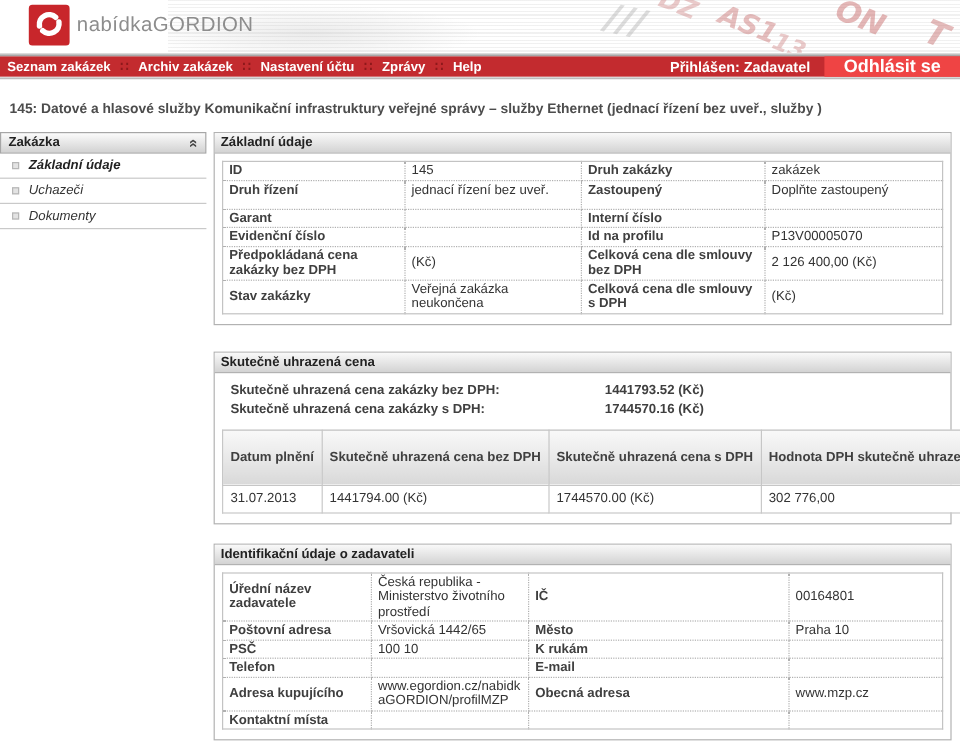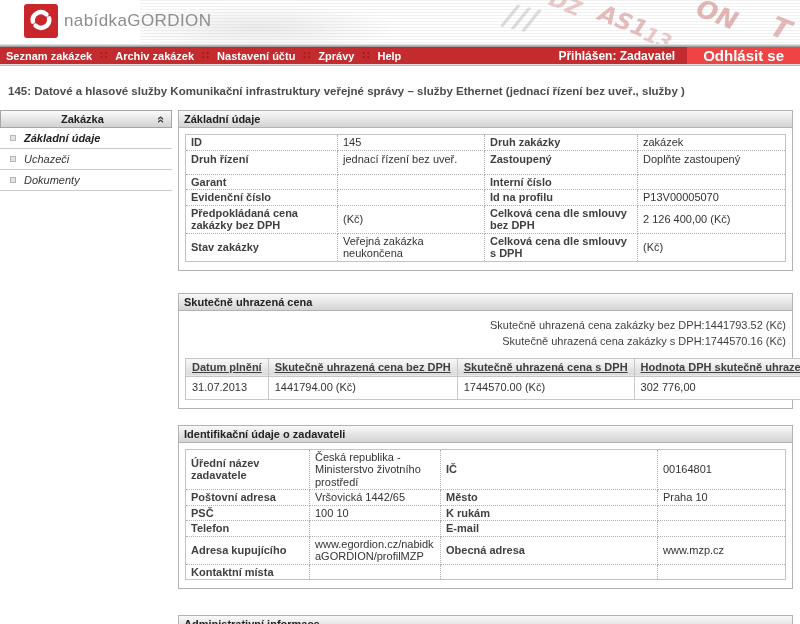--- a/index.html
+++ b/index.html
@@ -54,21 +54,21 @@
     padding: 0 16px; font-size: 15px; cursor: pointer; white-space: nowrap;
   }
 
   
   .page-title { margin: 19px 8px 0 8px; font-weight: bold; color: #4c4c4c; font-size: 11.5px; }
 
   
   .content { display: flex; align-items: flex-start; margin-top: 13px; padding-right: 7px; }
 
   
-  .sidebar { width: 172px; flex: 0 0 172px; text-align: center; }
+  .sidebar { width: 172px; flex: 0 0 172px; }
   .sidebar-header {
     height: 18px; background: linear-gradient(#fbfbfb, #d2d2d2);
     border: 1px solid #a6a6a6; font-weight: bold; color: #222;
     padding: 0 6px; display: flex; align-items: center;
   }
   .sidebar-header .sh-title { flex: 1; }
   .collapse-icon { display: inline-block; transform: rotate(90deg); font-size: 13px; color: #444; cursor: pointer; }
   .side-item {
     height: 21px; display: flex; align-items: center;
     border-bottom: 1px solid #c9c9c9; padding-left: 10px; cursor: pointer; color: #333; font-style: italic;
@@ -90,27 +90,27 @@
   
   table.kv { width: 100%; border-collapse: collapse; table-layout: fixed; border: 1px solid #c3c3c3; }
   table.kv td {
     border: 1px dotted #b0b0b0; padding: 1px 5px; line-height: 12.5px;
     vertical-align: middle; overflow-wrap: break-word;
   }
   td.lbl { font-weight: bold; color: #3f3f3f; }
   tr.tall td { height: 24px; vertical-align: top; padding-top: 2px; }
 
   
-  .summary-line { font-weight: normal; color: #3f3f3f; line-height: 16px; margin-left: 7px; text-align: right; }
+  .summary-line { font-weight: bold; color: #3f3f3f; line-height: 16px; margin-left: 7px; }
   .summary-label { display: inline-block; width: 312px; }
   table.paid { border-collapse: collapse; table-layout: auto; width: 612px; margin-top: 9px; }
   table.paid th {
     background: linear-gradient(#f9f9f9, #d9d9d9);
     border: 1px solid #c6c6c6; font-weight: bold; color: #3f3f3f;
-    text-align: left; padding: 2px 6px; line-height: 13px; white-space: nowrap; text-decoration: underline;
+    text-align: left; padding: 16px 6px; line-height: 13px; white-space: nowrap;
   }
   table.paid td {
     border: 1px solid #c9c9c9; padding: 4px 6px 5px 6px; line-height: 13px;
     white-space: nowrap; background: #fff;
   }
 </style>
 </head>
 <body>
 
 <div class="top">

